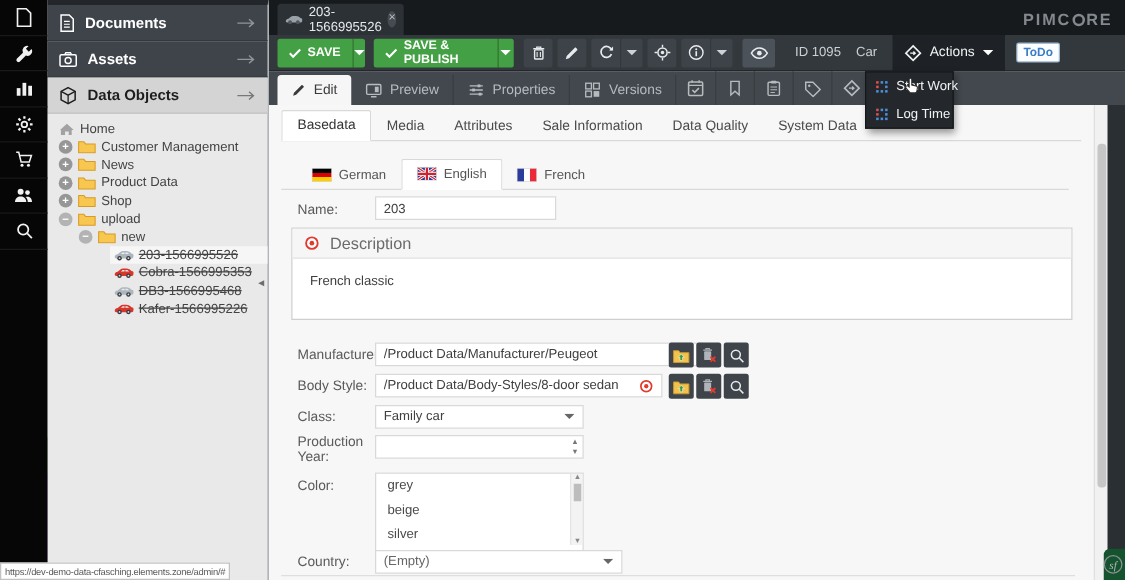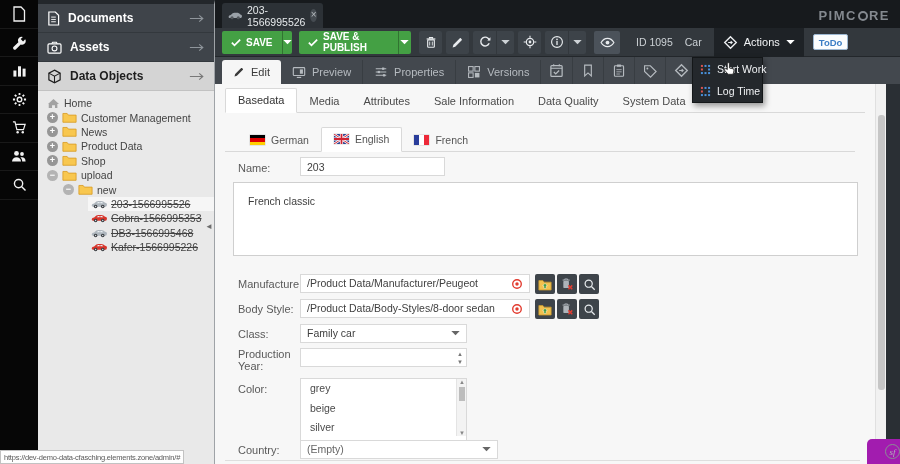--- a/index.html
+++ b/index.html
@@ -93,21 +93,21 @@
   .lopt{height:19.5px;line-height:19.5px;padding:0 9px;font-size:10.5px;color:#4a4a4a;}
   .lb-scroll{position:absolute;right:0;top:0;width:10px;height:57px;background:#f3f3f3;border-left:1px solid #e4e4e4;}
   .lb-thumb{position:absolute;left:1.5px;top:8px;width:6px;height:14px;background:#bdbdbd;}
   .lb-ar{position:absolute;left:0;width:10px;font-size:6px;color:#888;text-align:center;}
   .formline{position:absolute;left:10px;top:376px;width:635px;border-top:1px solid #dedede;}
 
   
   #vscroll{position:absolute;left:875px;top:84px;width:11px;height:380px;background:#f1f1f1;border-left:1px solid #e0e0e0;}
   #vthumb{position:absolute;left:1.5px;top:31px;width:7px;height:275px;background:#c6c6c6;border-radius:3px;}
   #rstrip{position:absolute;left:886px;top:84px;width:14px;height:380px;background:#2a2f34;}
-  #profiler{position:absolute;right:0;bottom:0;width:33px;height:25px;background:#a21caf;border-radius:5px 0 0 0;display:flex;align-items:center;justify-content:flex-end;z-index:40;}
+  #profiler{position:absolute;right:0;bottom:0;width:17px;height:25px;background:#14532d;border-radius:5px 0 0 0;display:flex;align-items:center;justify-content:flex-start;z-index:40;}
   #profiler .sfring{width:15px;height:15px;border-radius:50%;border:1px solid #8a8f94;color:#b0b5ba;font-family:"Liberation Serif","DejaVu Serif",serif;font-style:italic;font-size:9px;line-height:14px;text-align:center;}
 
   
   #actions-menu{position:absolute;left:692px;top:57px;width:71px;background:#24282c;border:1px solid #141719;box-shadow:2px 3px 6px rgba(0,0,0,.4);z-index:50;}
   .mitem{height:22px;display:flex;align-items:center;gap:6px;padding:0 7px;color:#f0f2f4;font-size:10.5px;white-space:nowrap;}
   #cursor{position:absolute;left:722px;top:60px;z-index:60;}
 
   
   #statusbar{position:absolute;left:0;bottom:0;background:#fefefe;border:1px solid #c2c2c2;font-size:7.5px;letter-spacing:-.2px;color:#5a5a5a;padding:1.5px 3px;z-index:70;white-space:nowrap;}
 </style>
@@ -626,25 +626,34 @@
       <div class="ltab">
         <span class="flag flag-fr"></span>
         <span>French</span>
       </div>
     </div>
 
     <div class="flabel" style="top:78px;">Name:</div>
     <input class="tinput" style="left: 85px; top: 73px; width: 145px;" value="203">
 
     <div class="descpanel">
+      <div class="deschead">
+        <span>
+            <svg width="13" height="13" viewBox="0 0 14 14">
+              <circle cx="7" cy="7" r="5" fill="#fff" stroke="#e23a2e" stroke-width="1.6"></circle>
+              <circle cx="7" cy="7" r="2" fill="#e23a2e"></circle>
+            </svg>
+          </span>
+        <span>Description</span>
+      </div>
       <div class="descbody">French classic</div>
     </div>
 
     <div class="flabel" style="top:194px;">Manufacturer:</div>
-    <div class="tinput pathfield" style="left:85px;top:190px;width:230px;">
+    <div class="tinput pathfield" style="left:85px;top:190px;width:262px;">
       <span class="pv">/Product Data/Manufacturer/Peugeot</span>
       <span>
           <svg width="12" height="12" viewBox="0 0 14 14">
             <circle cx="7" cy="7" r="5" fill="#fff" stroke="#e23a2e" stroke-width="1.6"></circle>
             <circle cx="7" cy="7" r="2" fill="#e23a2e"></circle>
           </svg>
         </span>
     </div>
     <div class="fbtn" style="left:320px;top:190px;">
         <svg width="14" height="13" viewBox="0 0 16 14">

